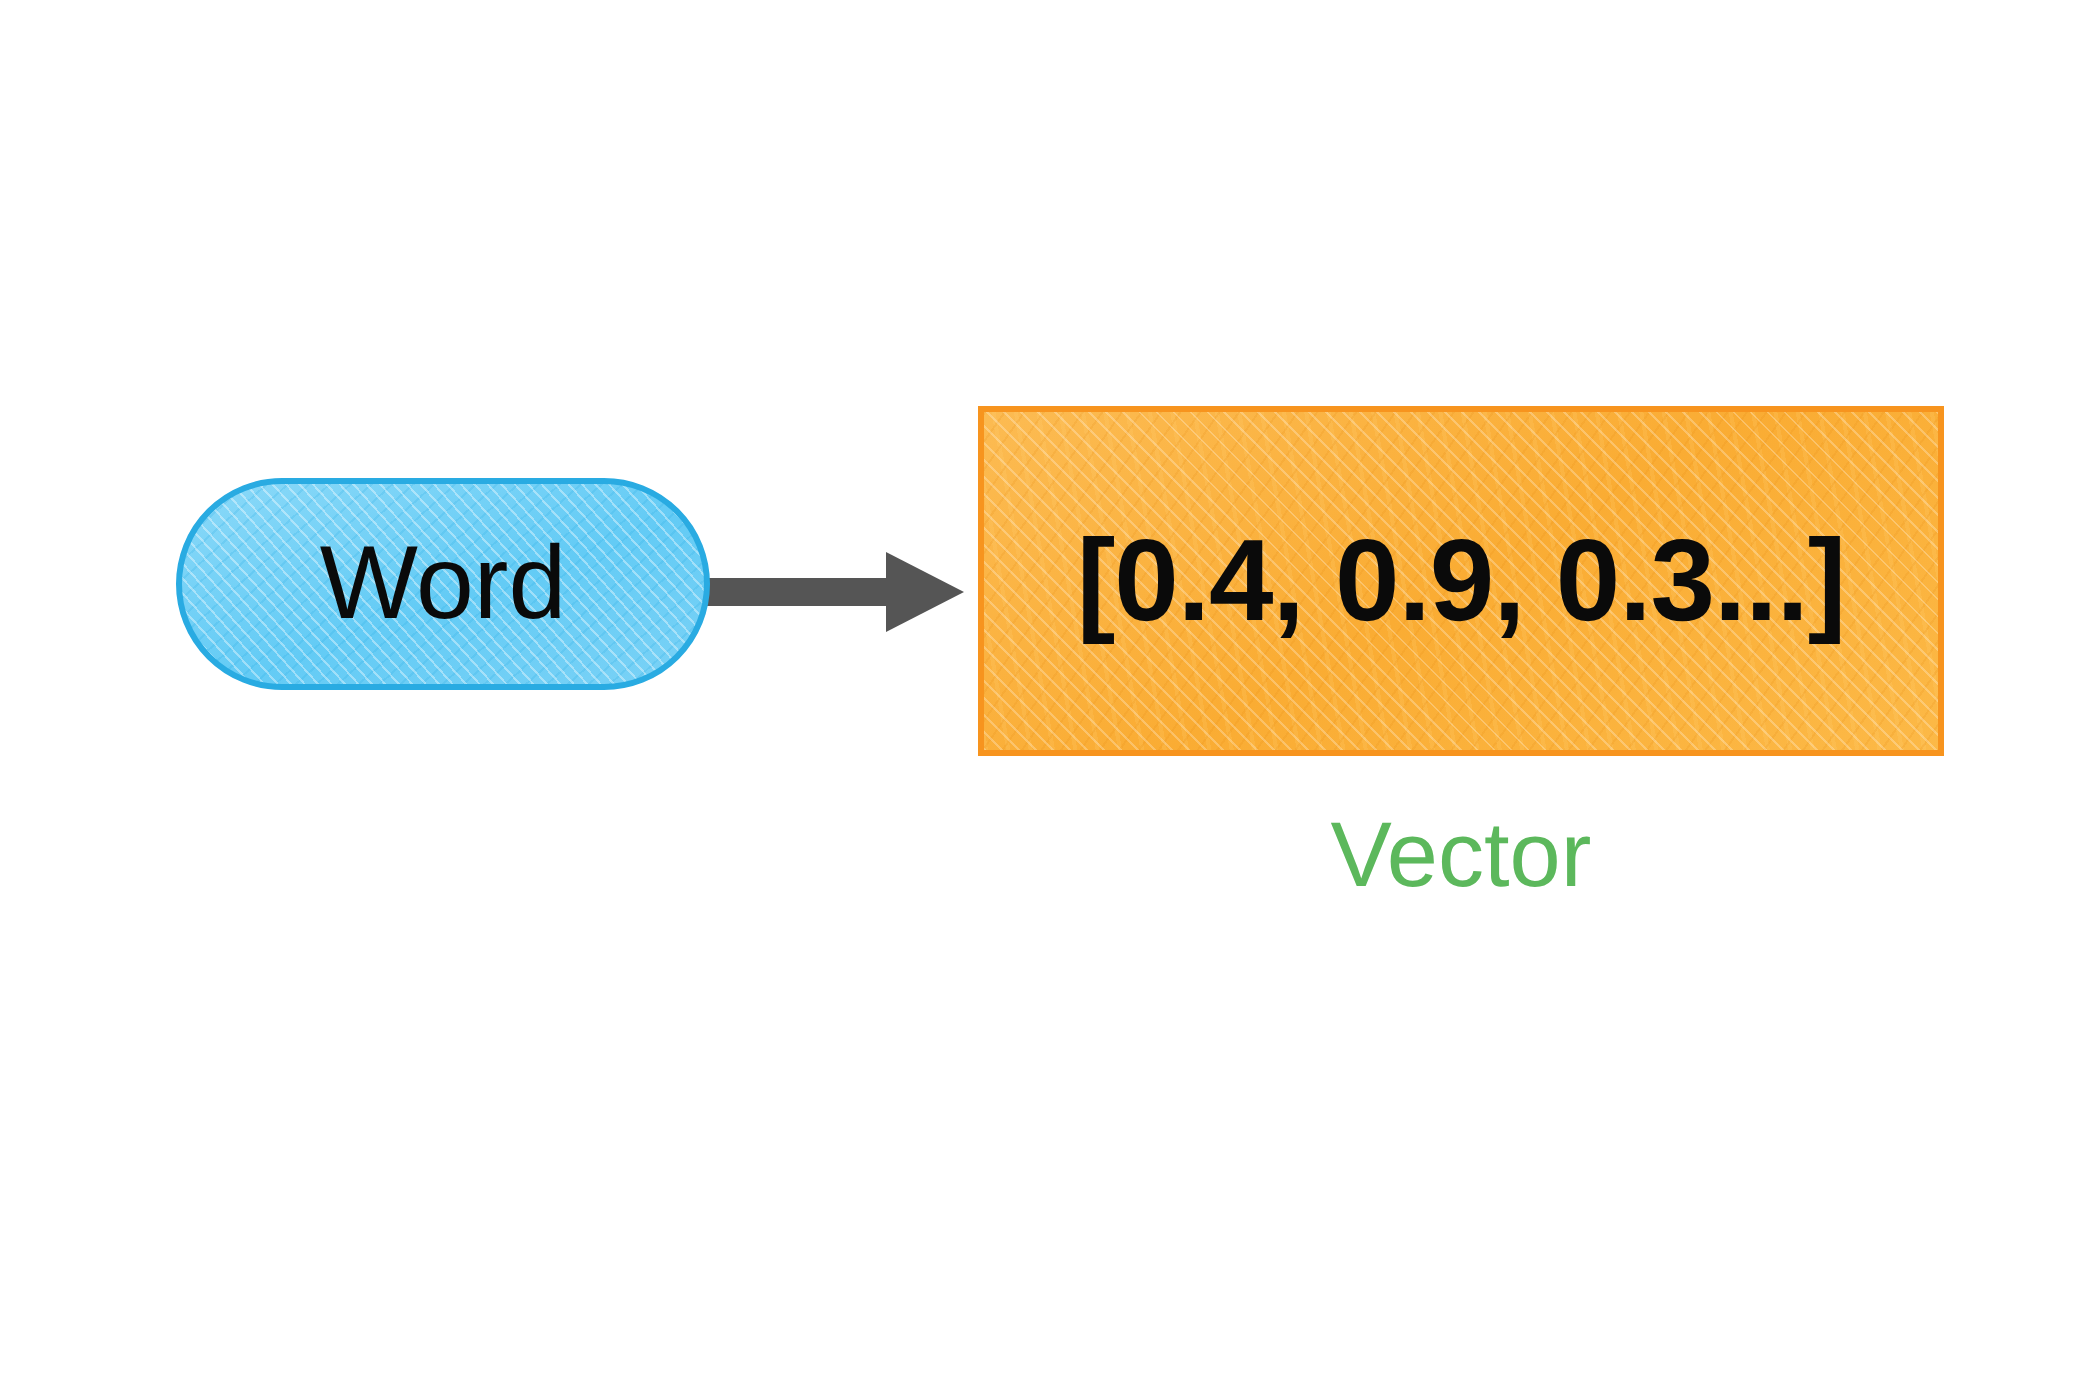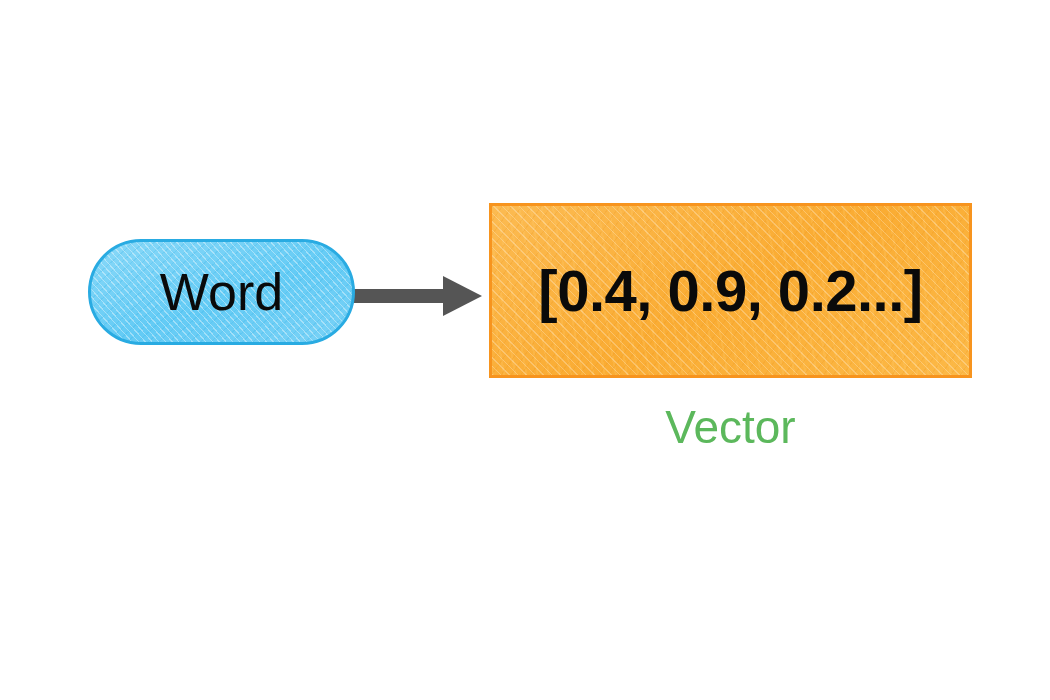--- a/index.html
+++ b/index.html
@@ -155,18 +155,18 @@
   <div class="arrow-connector">
     <svg viewBox="0 0 140 60" xmlns="http://www.w3.org/2000/svg">
 
       <rect x="2" y="23" width="96" height="14" fill="#555555"></rect>
 
       <polygon points="95,10 95,50 134,30" fill="#555555"></polygon>
     </svg>
   </div>
 
   <div class="vector-node">
-    <span class="vector-value">[0.4, 0.9, 0.2...]</span>
+    <span class="vector-value">[0.4, 0.9, 0.3...]</span>
   </div>
 
   <div class="vector-caption">Vector</div>
 
 </div>
 
 </body></html>

